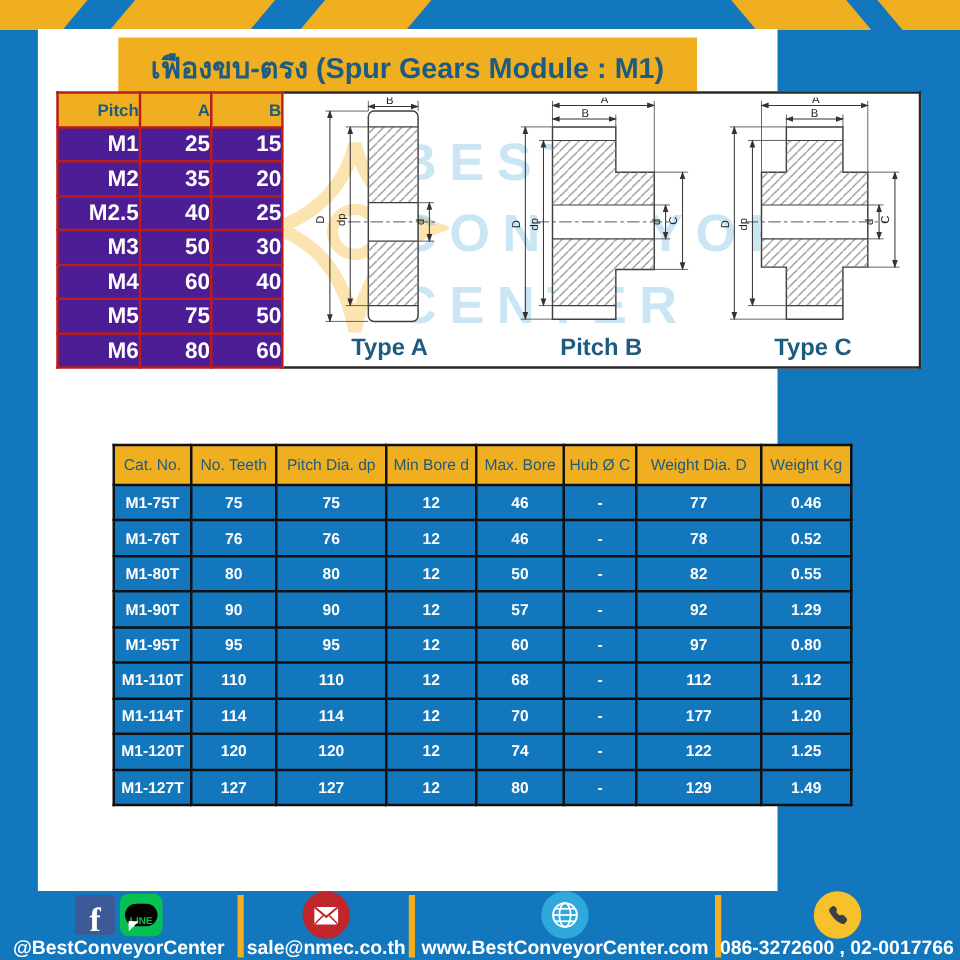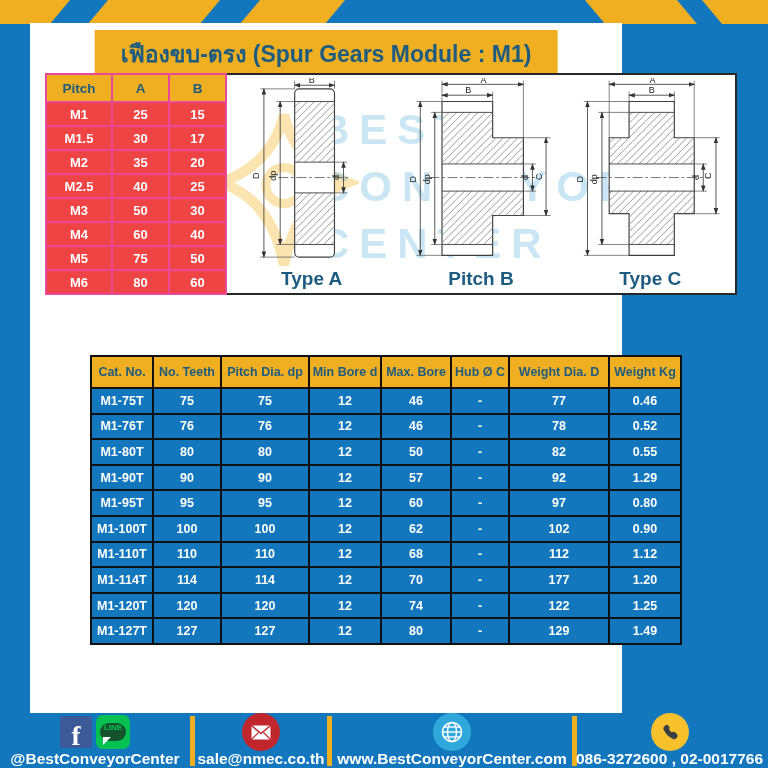--- a/index.html
+++ b/index.html
@@ -31,24 +31,24 @@
     position:absolute;top:7px;left:50%;transform:translateX(-50%);
     background:#EFAF20;color:#1D5B80;font-size:23px;font-weight:bold;
     padding:6px 26px;white-space:nowrap;
   }
 
   .spec-row{position:absolute;top:50px;left:15px;width:692px;height:222px;display:flex;}
 
   table{border-collapse:collapse;table-layout:fixed;}
   .pitch-table{width:174px;height:222px;flex:none;}
   .pitch-table th,.pitch-table td{
-    border:2px solid #ec4899;text-align:center;padding:0;vertical-align:middle;
+    border:2px solid #b91c1c;text-align:right;padding:0;vertical-align:middle;
   }
   .pitch-table th{background:#EFAF20;color:#1D5B80;font-size:13.5px;font-weight:bold;height:26px;}
-  .pitch-table td{background:#ef4444;color:#ffffff;font-size:13px;font-weight:600;}
+  .pitch-table td{background:#4c1d95;color:#ffffff;font-size:18px;font-weight:600;}
 
   .drawing-panel{
     flex:1;border:2px solid #282828;border-left:none;position:relative;
     display:flex;overflow:hidden;background:#ffffff;
   }
   .watermark{position:absolute;inset:0;z-index:0;pointer-events:none;}
   .wm-text{
     position:absolute;left:92px;top:26px;
     color:rgba(80,170,220,0.30);font-weight:800;font-size:42px;letter-spacing:10px;
     line-height:1.36;white-space:nowrap;
@@ -65,37 +65,37 @@
   .iline{stroke:#3f3f3f;stroke-width:1;}
   .cl{stroke:#444444;stroke-width:0.8;stroke-dasharray:11,3,3,3;}
   .ext{stroke:#555555;stroke-width:0.8;}
   .dim{stroke:#333333;stroke-width:0.9;}
   .dtxt{font-size:10px;fill:#222222;font-family:"Liberation Sans",sans-serif;}
 
   .main-table{position:absolute;top:332px;left:60px;width:590px;height:290px;}
   .main-table th,.main-table td{
     border:2px solid #101010;text-align:center;padding:0;vertical-align:middle;
   }
-  .main-table th{background:#EFAF20;color:#1D5B80;font-size:12.5px;font-weight:bold;height:30px;}
+  .main-table th{background:#EFAF20;color:#1D5B80;font-size:12.5px;font-weight:normal;height:30px;}
   .main-table td{background:#1277BD;color:#ffffff;font-size:12.5px;font-weight:600;}
 
   
   .footer{position:absolute;left:0;top:713px;width:768px;height:55px;display:flex;}
   .f-item{display:flex;flex-direction:column;align-items:center;justify-content:flex-start;padding-top:2px;}
   .f-i1{width:190px;}.f-i2{width:132px;}.f-i3{width:240px;}.f-i4{width:185px;}
   .f-divider{width:5px;background:#EFAF20;height:50px;align-self:center;}
   .f-label{color:#ffffff;font-weight:bold;font-size:15.5px;white-space:nowrap;margin-top:1px;}
   .icon-row{display:flex;gap:4px;align-items:center;height:34px;}
   .fb-icon{
     width:32px;height:32px;background:#3D5A98;color:#fff;border-radius:3px;
     font-family:"Liberation Serif",serif;font-weight:bold;font-size:27px;
     display:flex;align-items:flex-end;justify-content:center;line-height:0.9;overflow:hidden;
   }
   .line-icon{width:34px;height:34px;background:#06C152;border-radius:7px;display:flex;align-items:center;justify-content:center;}
-  .line-bubble{width:26px;height:18px;background:#14532d;border-radius:9px;display:flex;align-items:flex-start;justify-content:center;position:relative;}
+  .line-bubble{width:26px;height:18px;background:#000000;border-radius:9px;display:flex;align-items:flex-end;justify-content:center;position:relative;}
   .line-bubble::after{content:"";position:absolute;left:3px;bottom:-4px;border:4px solid transparent;border-top-color:#fff;border-left-color:#fff;}
   .line-text{color:#06C152;font-size:8px;font-weight:bold;}
   .circ{width:38px;height:38px;border-radius:50%;display:flex;align-items:center;justify-content:center;}
   .c-mail{background:#C0262C;}
   .c-globe{background:#2FA8DC;}
   .c-phone{background:#F6C12A;}
 </style>
 </head>
 <body>
 
@@ -124,25 +124,20 @@
           </tr>
         </thead>
         <tbody>
 
             <tr>
               <td>M1</td>
               <td>25</td>
               <td>15</td>
             </tr>
 
-            <tr>
-              <td>M1.5</td>
-              <td>30</td>
-              <td>17</td>
-            </tr>
 
             <tr>
               <td>M2</td>
               <td>35</td>
               <td>20</td>
             </tr>
 
             <tr>
               <td>M2.5</td>
               <td>40</td>
@@ -401,30 +396,20 @@
             <td>M1-95T</td>
             <td>95</td>
             <td>95</td>
             <td>12</td>
             <td>60</td>
             <td>-</td>
             <td>97</td>
             <td>0.80</td>
           </tr>
 
-          <tr>
-            <td>M1-100T</td>
-            <td>100</td>
-            <td>100</td>
-            <td>12</td>
-            <td>62</td>
-            <td>-</td>
-            <td>102</td>
-            <td>0.90</td>
-          </tr>
 
           <tr>
             <td>M1-110T</td>
             <td>110</td>
             <td>110</td>
             <td>12</td>
             <td>68</td>
             <td>-</td>
             <td>112</td>
             <td>1.12</td>

